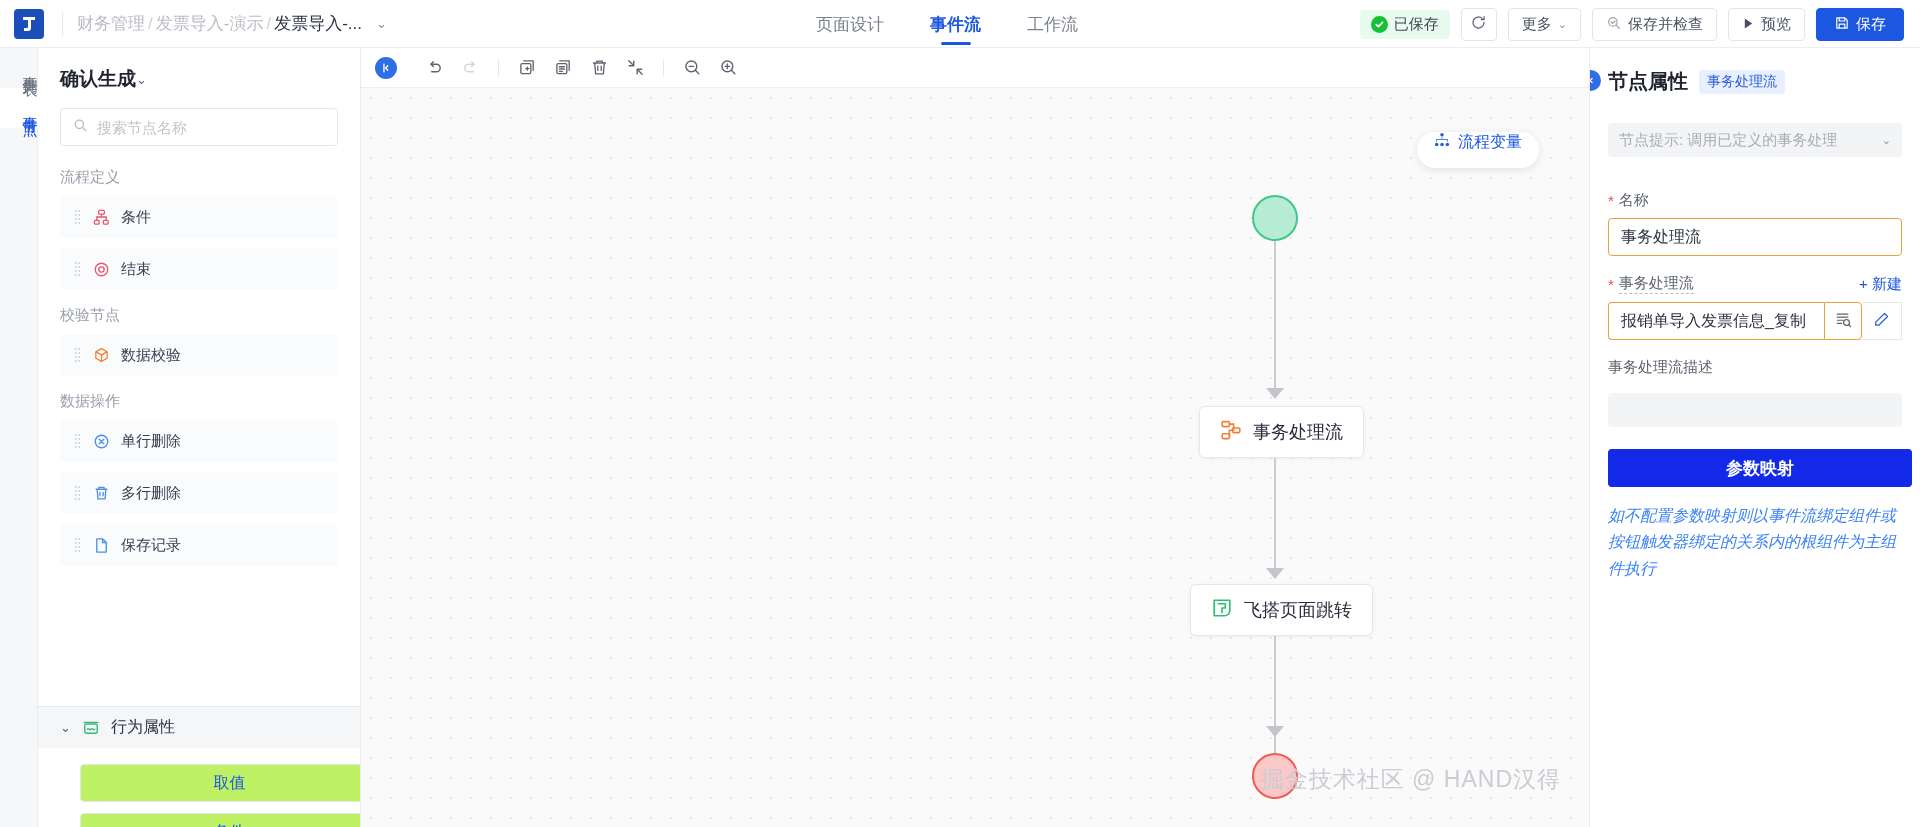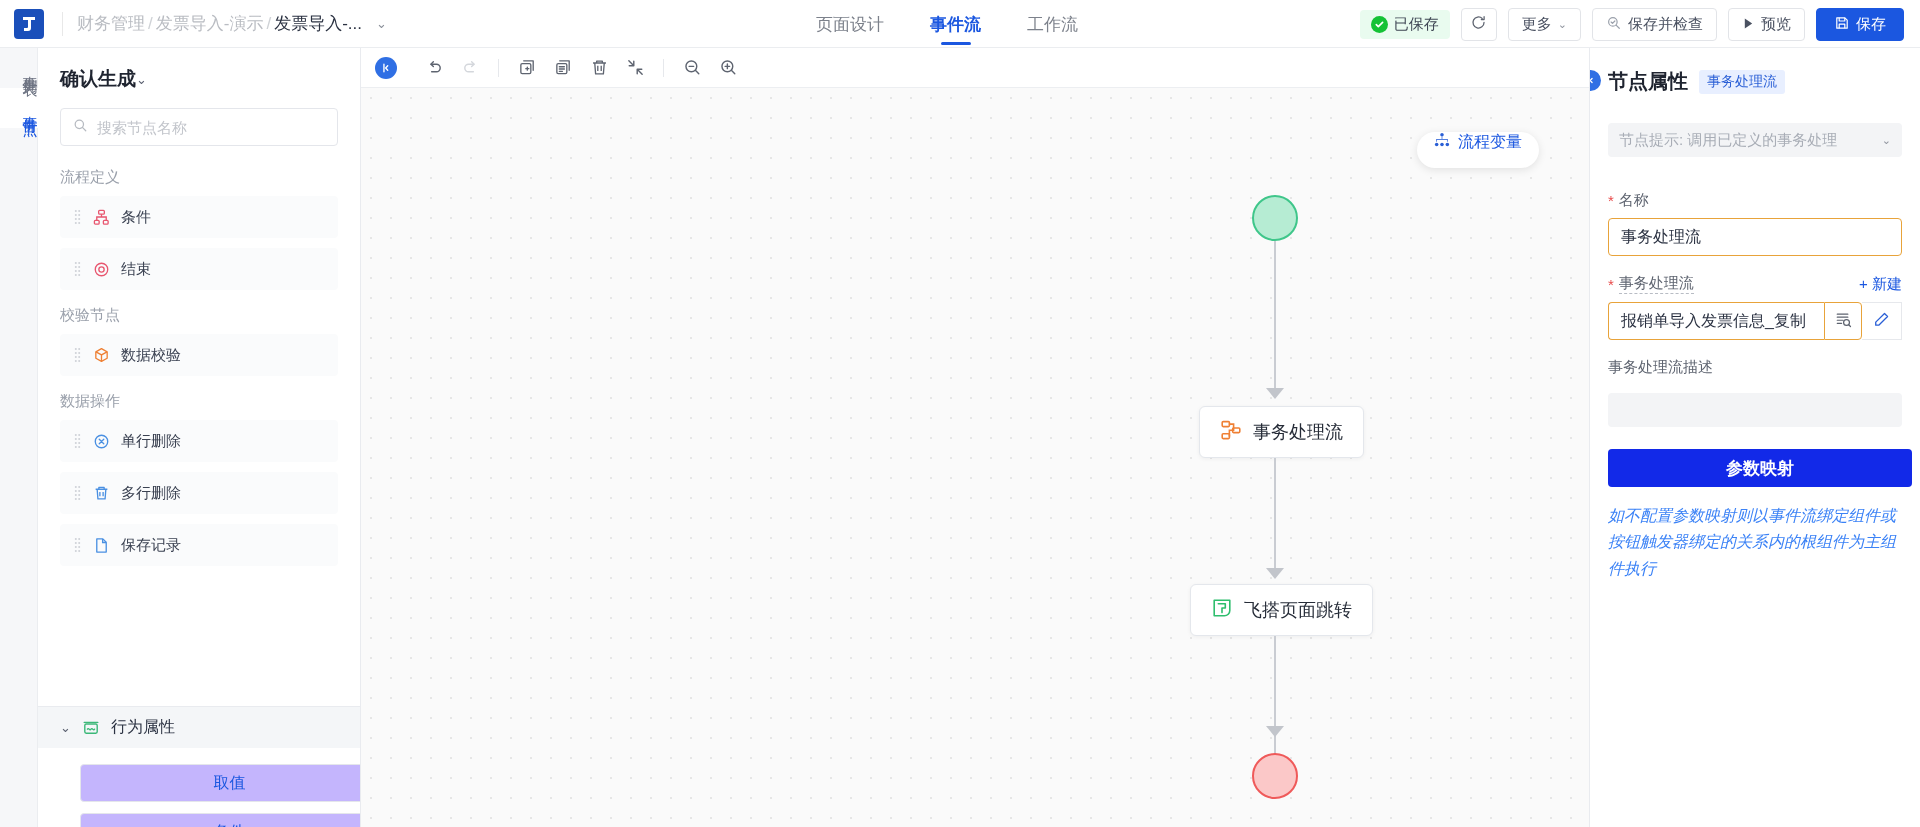--- a/index.html
+++ b/index.html
@@ -105,21 +105,21 @@
 
   .behav-bar {
     position: absolute; left: 0; right: 0; top: 658px; height: 42px; background: #f4f6f8;
     border-top: 1px solid #e9ebef; display: flex; align-items: center; gap: 10px;
     padding: 0 22px; cursor: pointer;
   }
   .behav-bar .caret { color: #5a6070; font-size: 13px; }
   .behav-title { font-size: 16px; color: #2b3242; }
   .behav-btn {
     position: absolute; left: 42px; width: 299px; height: 38px; border: 1px solid #e4e6eb;
-    border-radius: 4px; background: #c4b5fd; color: #1b57e0; font-size: 16px;
+    border-radius: 4px; background: #bef264; color: #1b57e0; font-size: 16px;
     display: flex; align-items: center; justify-content: center; cursor: pointer;
   }
 
   
   .canvas {
     position: absolute; top: 48px; left: 361px; right: 331px; height: 779px;
     background-color: #fafafa;
     background-image: radial-gradient(#e6e6e6 1.2px, transparent 1.2px);
     background-size: 20px 20px; overflow: hidden;
   }
@@ -532,20 +532,21 @@
       </span>
       <span class="fn-label">飞搭页面跳转</span>
     </div>
 
     <div class="edge" style="top:588px; height:118px;"></div>
     <div class="arrow-head" style="top:678px;"></div>
 
     <div class="end-node"></div>
   </div>
 
+  <div class="watermark">掘金技术社区 @ HAND汉得</div>
 </div>
 
 <div class="right-panel">
   <div class="rp-collapse">
     <svg width="11" height="11" viewBox="0 0 14 14" fill="none" stroke="#fff" stroke-width="1.6">
       <path d="M4.6 2.6v8.8M9 4.4L6.6 7l2.4 2.6" stroke-linecap="round" stroke-linejoin="round"></path>
     </svg>
   </div>
 
   <div class="rp-head">

